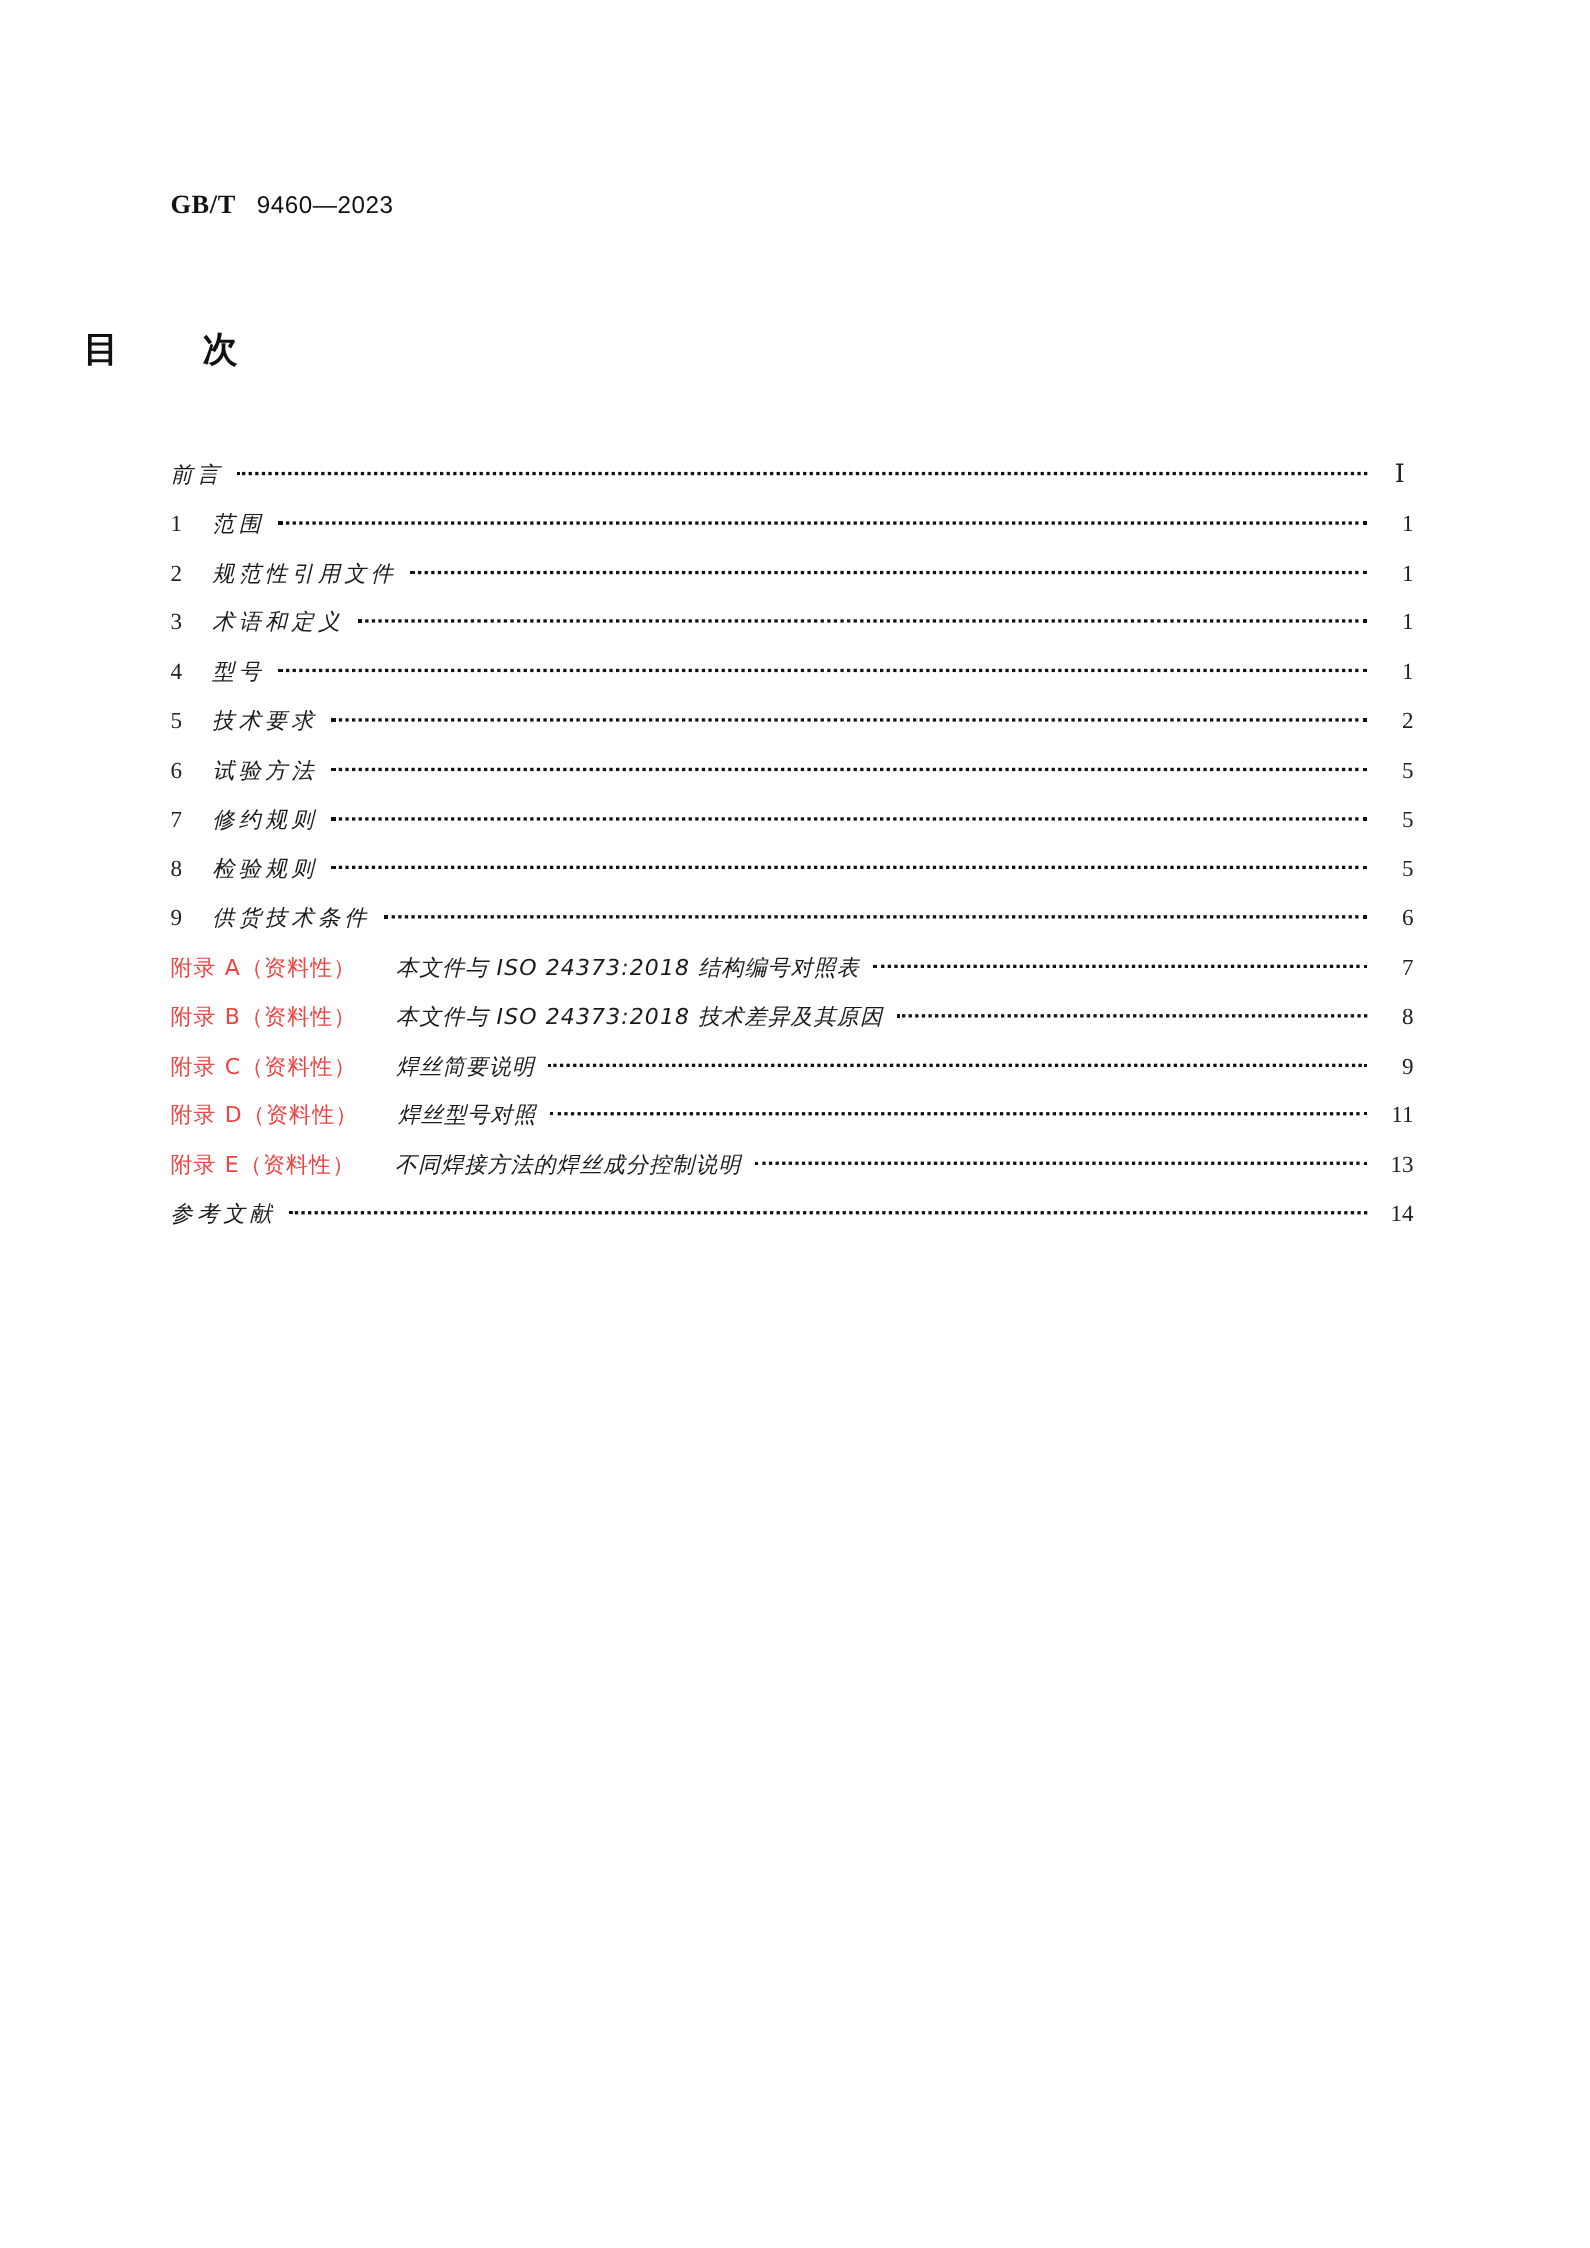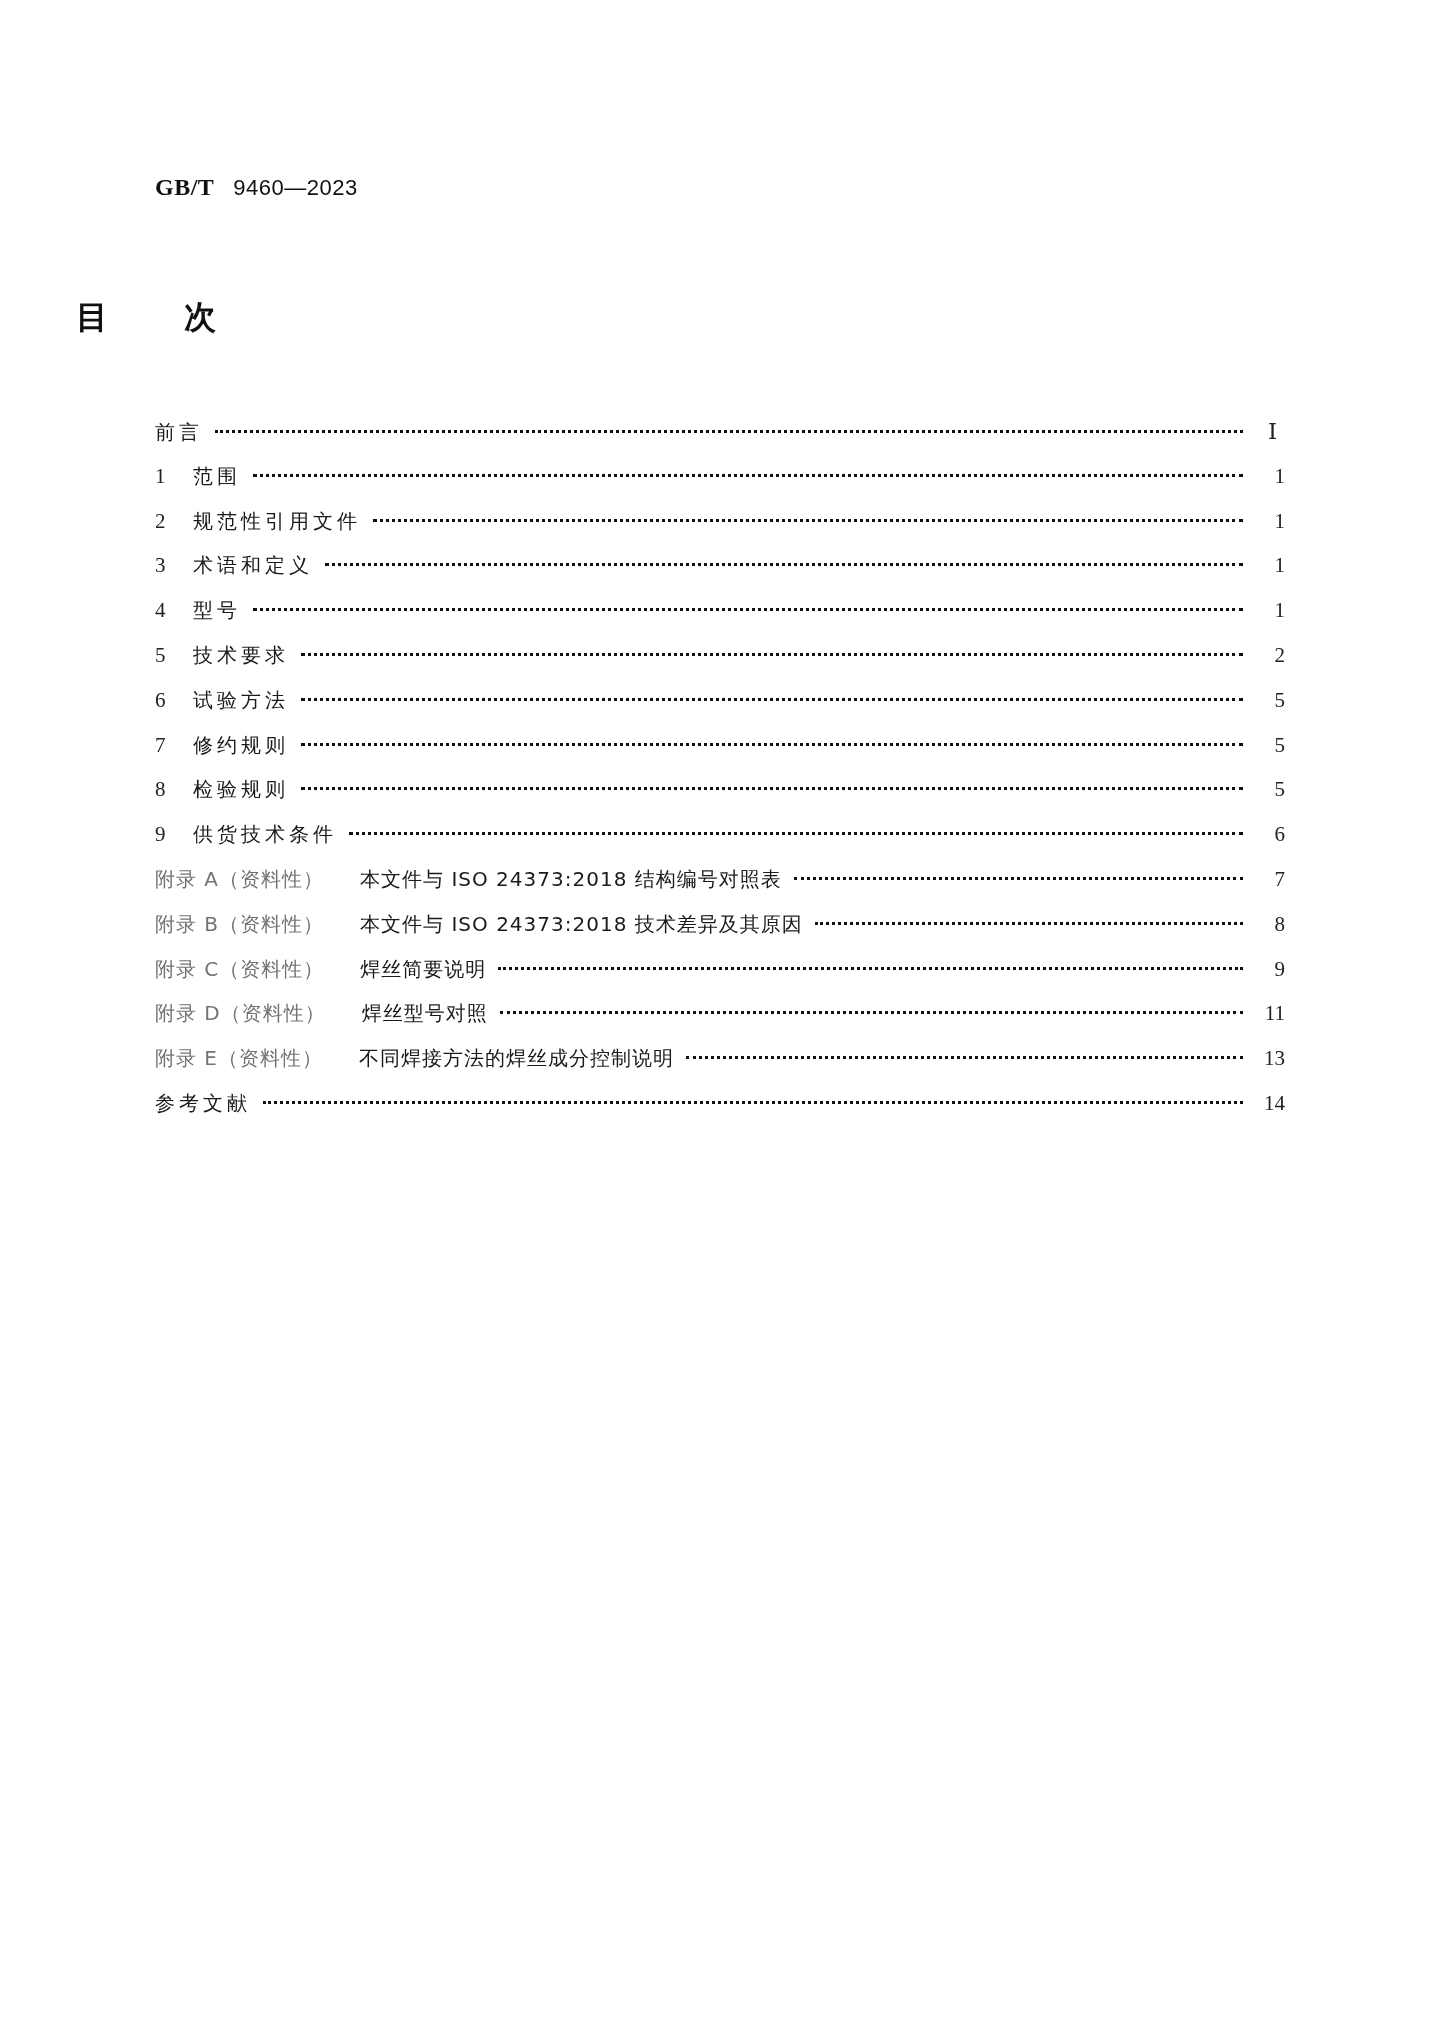--- a/index.html
+++ b/index.html
@@ -64,30 +64,31 @@
       width: 38px;
       font-family: "Liberation Serif", "DejaVu Serif", serif;
       font-size: 21px;
       color: #222;
     }
     .toc-row .label {
       font-family: "DejaVu Sans", "Liberation Sans", sans-serif;
       font-size: 20px;
       letter-spacing: 4px;
       color: #1a1a1a;
+      font-style: italic;
     }
     .toc-row .label.appendix-label {
       letter-spacing: 1px;
       margin-left: 16px;
     }
     .toc-row .app-prefix {
       font-family: "DejaVu Sans", "Liberation Sans", sans-serif;
       font-size: 20px;
       letter-spacing: 1px;
-      color: #737373;
+      color: #ef4444;
       margin-right: 20px;
     }
     .toc-row .leader {
       flex: 1;
       margin: 0 14px 0 12px;
       border-bottom: 3px dotted #111;
       transform: translateY(-6px);
       min-width: 20px;
     }
     .toc-row .page {

